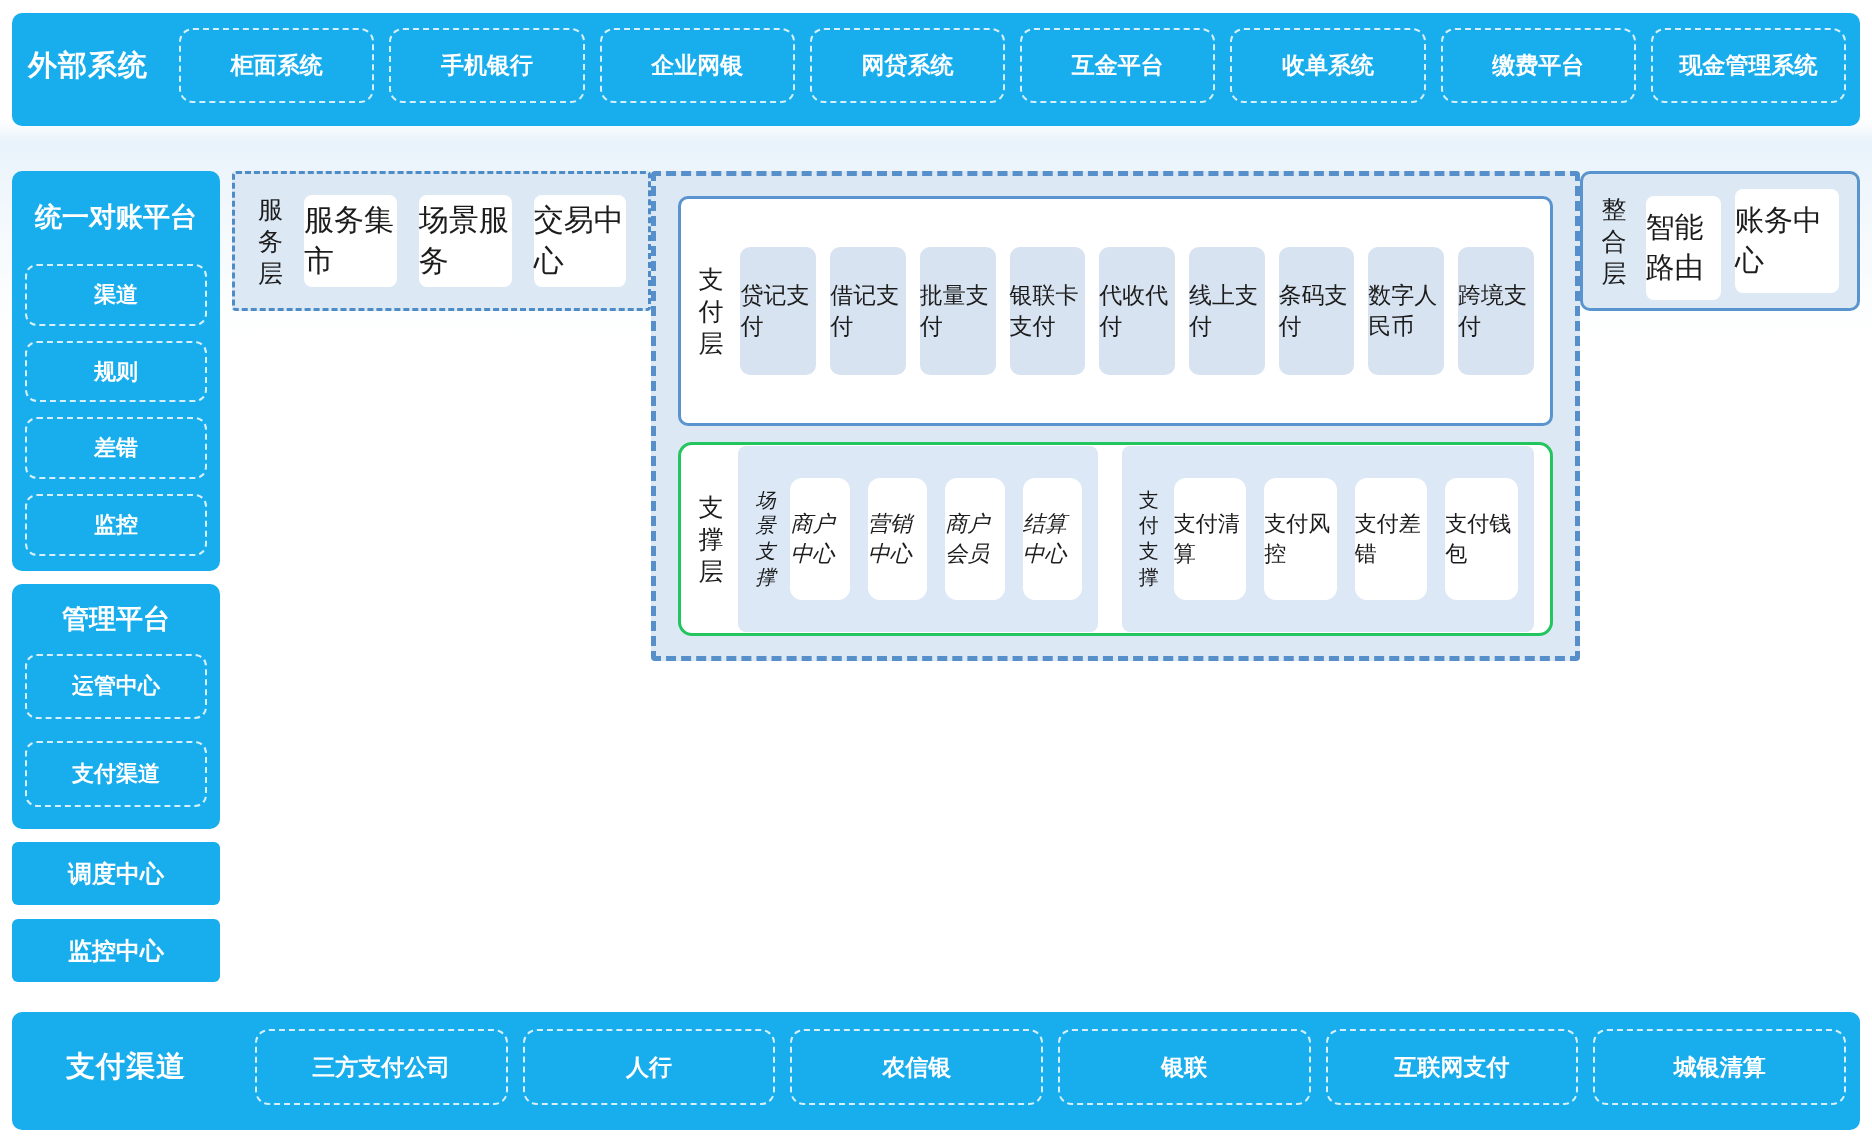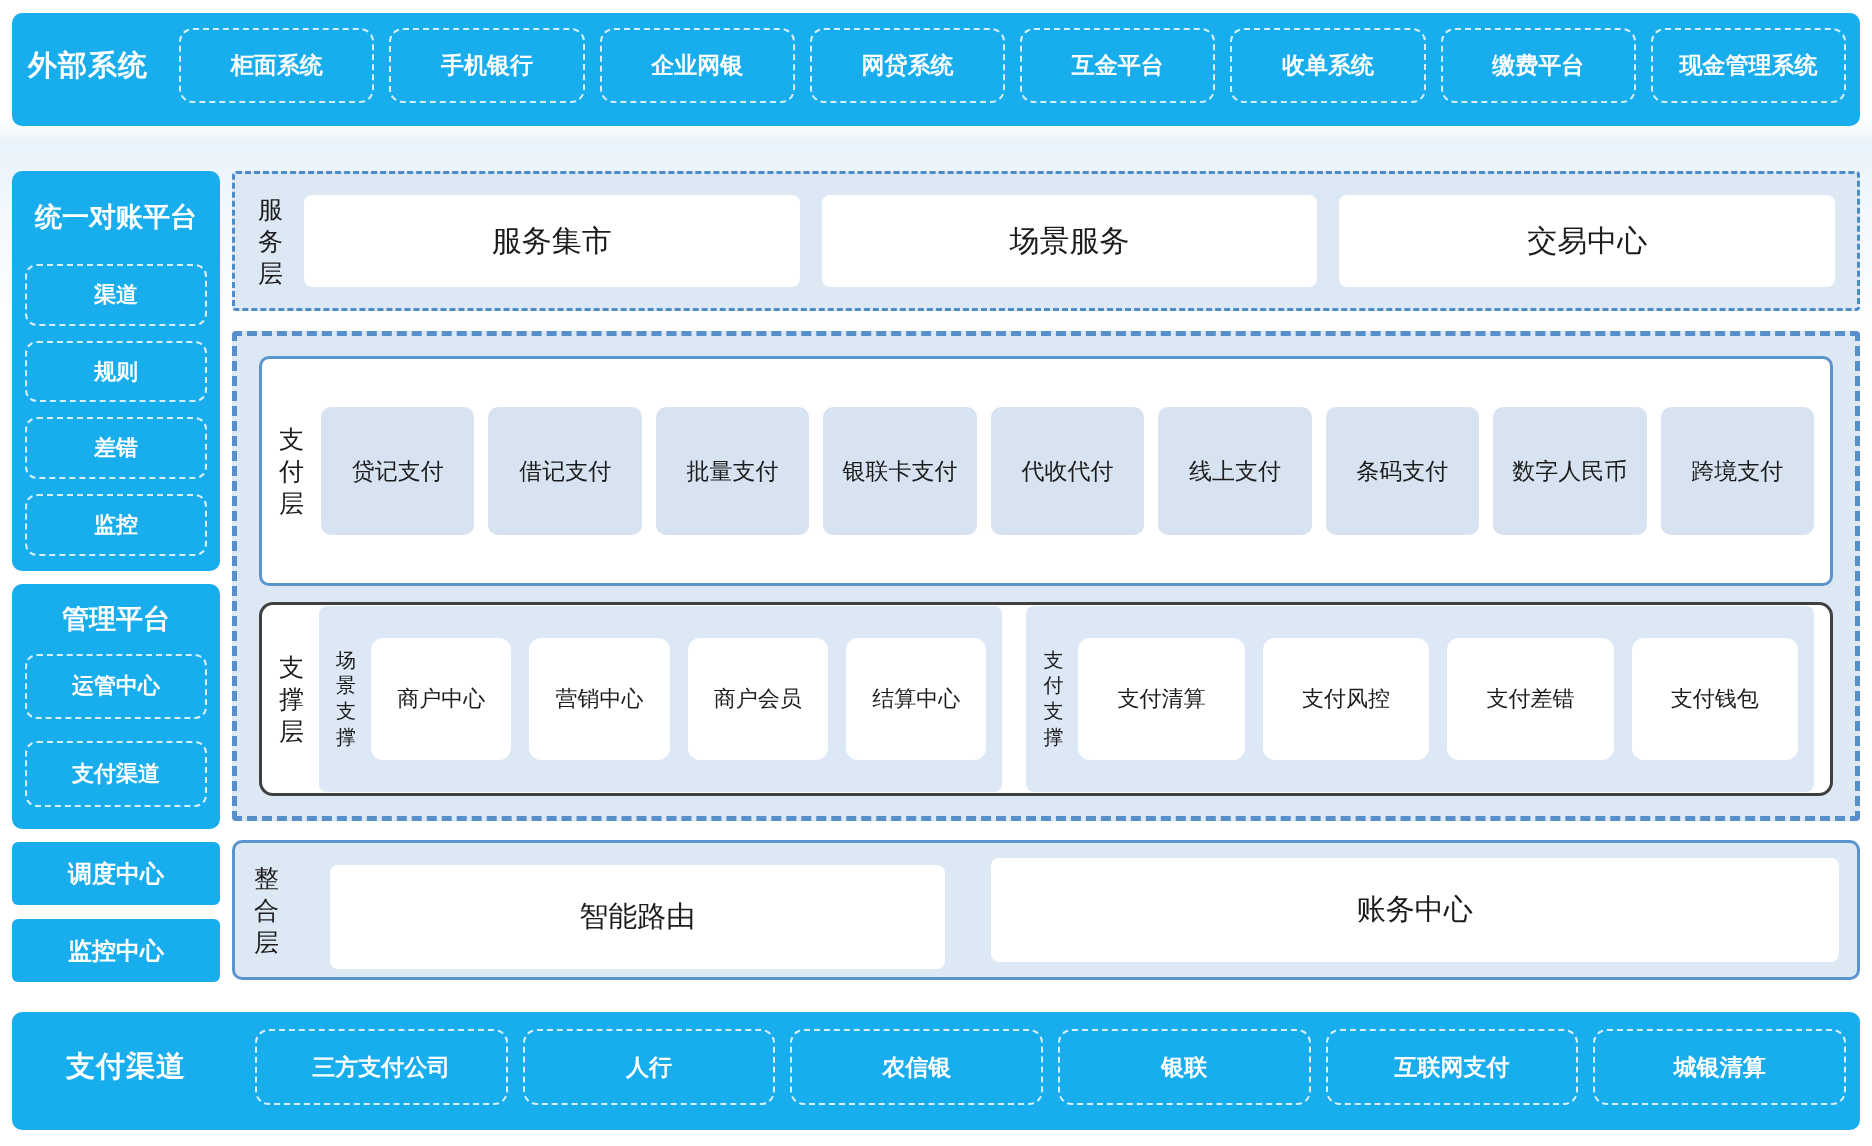--- a/index.html
+++ b/index.html
@@ -63,21 +63,21 @@
   .panel-recon .panel-item { height:63px; margin-bottom:15px; }
   .panel-mgmt  .panel-item { height:66px; margin-bottom:22px; }
   .left-solid {
     background:#18adec; border-radius:6px; height:63px;
     display:flex; align-items:center; justify-content:center;
     color:#ffffff; font-weight:700; font-size:24px;
   }
   .left-solid.first { margin-bottom:14px; }
 
   
-  .right-col { flex:1; display:flex; flex-direction:column; }
+  .right-col { flex:1; display:flex; }
 
   .v-label {
     color:#1c1c1c; text-align:center; word-break:break-all;
     line-height:1.28; flex:none;
   }
   .v-label.lg { font-size:25px; width:27px; }
   .v-label.sm { font-size:20px; width:22px; }
 
   .service-layer {
     height:140px; margin-bottom:20px;
@@ -105,42 +105,42 @@
   .payment-layer .v-label { margin-right:16px; }
   .pay-item {
     flex:1; height:128px; background:#d8e3f1; border-radius:10px;
     display:flex; align-items:center; justify-content:center;
     font-size:23px; margin-right:14px;
   }
   .pay-item:last-child { margin-right:0; }
 
   .support-layer {
     flex:1;
-    background:#ffffff; border:3px solid #404040; border-radius:14px;
+    background:#ffffff; border:3px solid #22c55e; border-radius:14px;
     display:flex; align-items:center; padding:0 16px;
   }
   .support-layer > .v-label { margin-right:14px; }
   .support-group {
     height:186px; background:#dce8f5; border-radius:8px;
     display:flex; align-items:center; padding:0 16px;
   }
   .support-group .v-label { margin-right:14px; }
-  .group-scene { flex:1; margin-right:24px; }
+  .group-scene { flex:1; margin-right:24px;font-style:italic; }
   .group-pay   { flex:1.16; }
   .sup-box {
     flex:1; height:122px; background:#ffffff; border-radius:12px;
     display:flex; align-items:center; justify-content:center;
     font-size:22px; margin-right:18px;
   }
   .sup-box:last-child { margin-right:0; }
 
   .integration-layer {
     height:140px;
     background:#dde8f5; border:3px solid #5a94ce; border-radius:10px;
-    display:flex; align-items:center; padding:0 18px;gap:32px;
+    display:flex; align-items:center; padding:0 18px;
   }
   .integration-layer .v-label { margin-right:18px; }
   .int-box {
     height:104px; background:#ffffff; border-radius:8px;
     display:flex; align-items:center; justify-content:center;
     font-size:29px;
   }
   .int-box.i1 { flex:1; margin-right:14px;margin-top:13px; }
   .int-box.i2 { flex:1.38; }
 </style>

